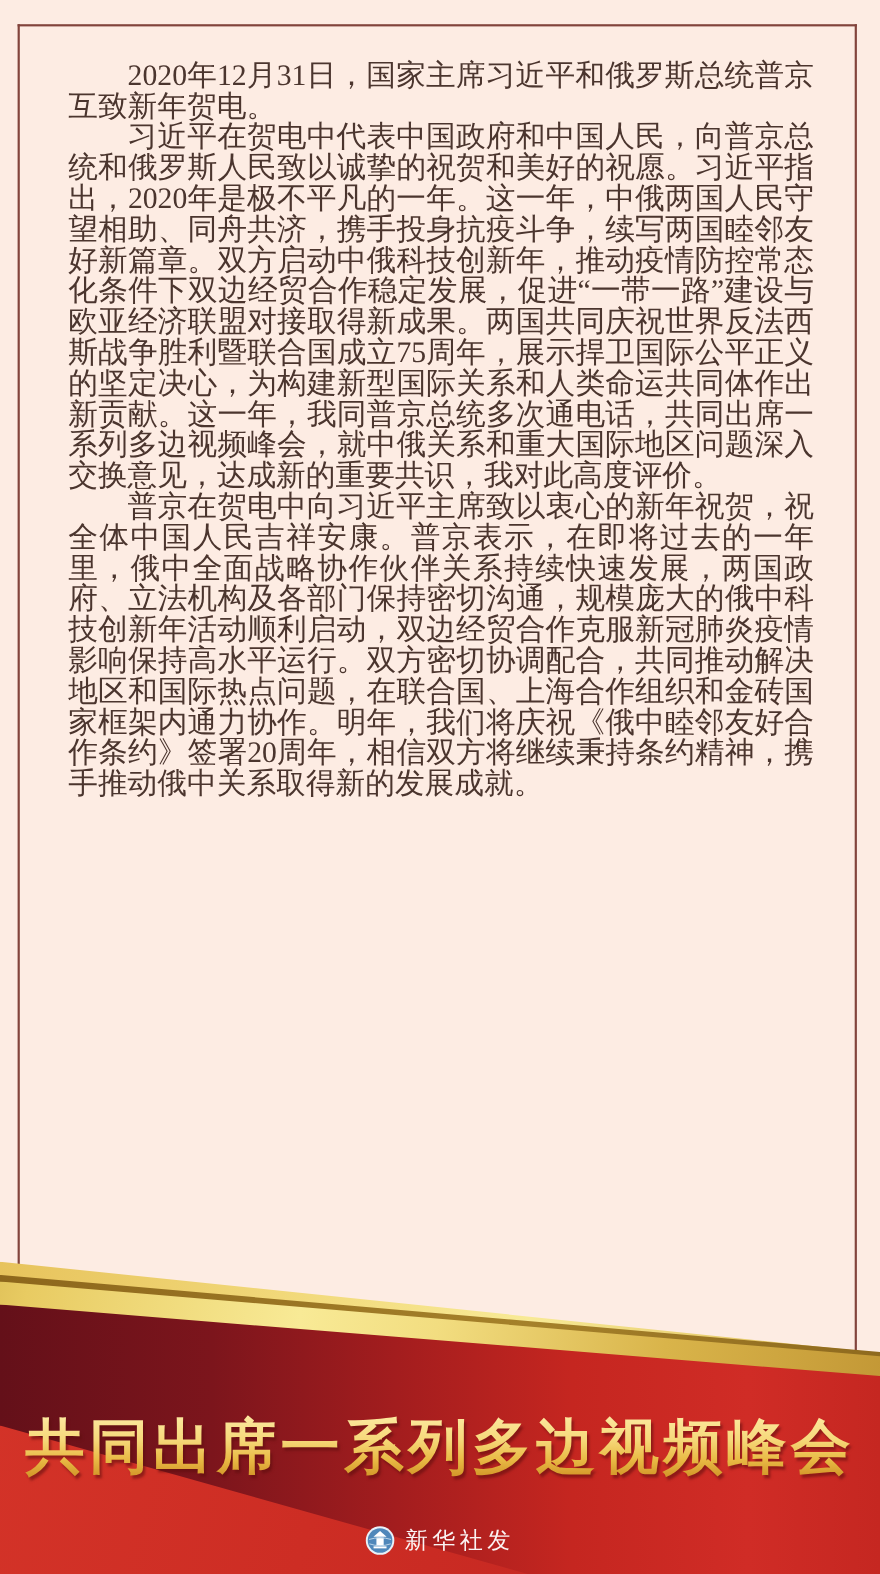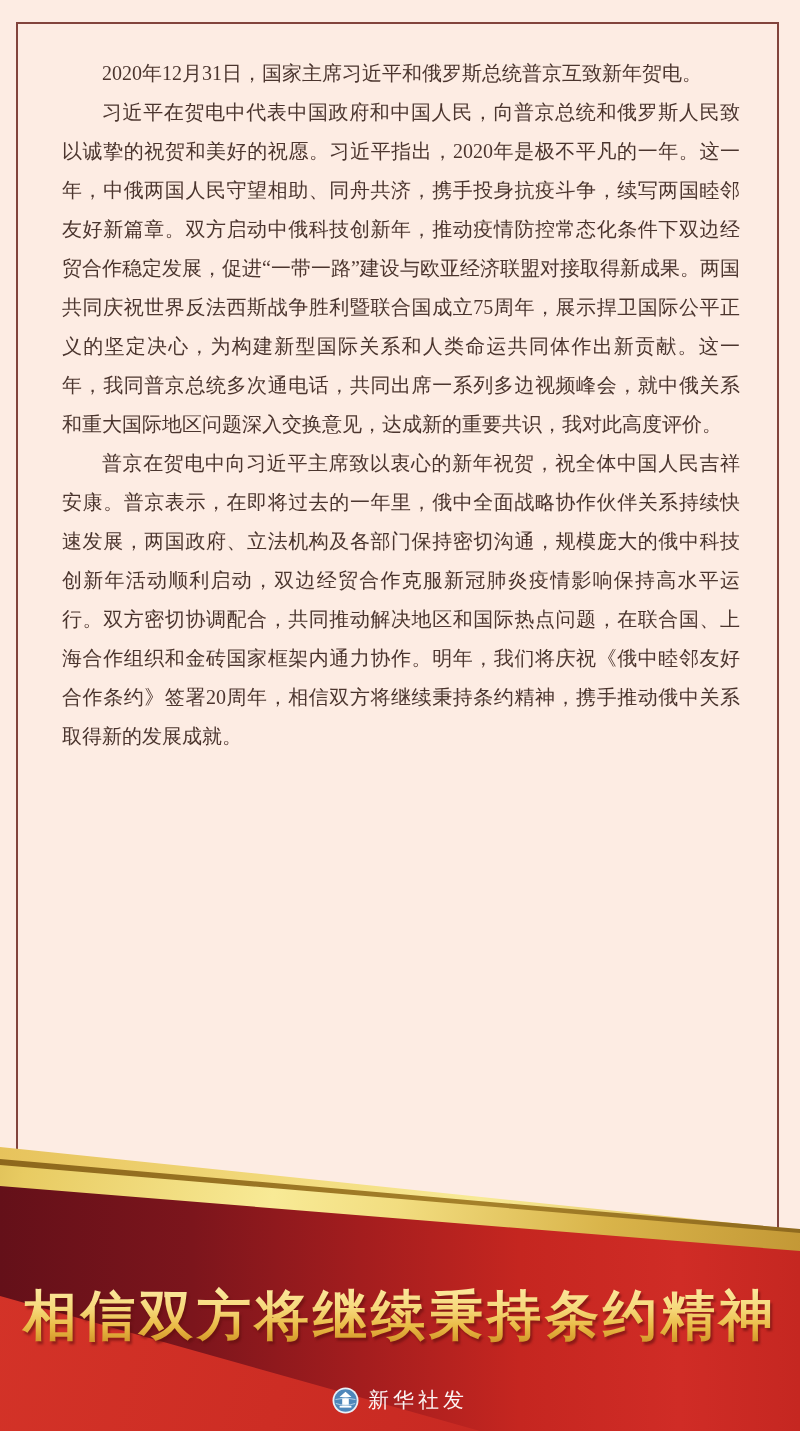--- a/index.html
+++ b/index.html
@@ -31,22 +31,22 @@
     width: 763px; height: 1409px;
     border: 2px solid var(--frame);
     border-bottom: none;
     box-sizing: border-box;
     z-index: 1;
   }
   .article {
     position: absolute;
     left: 62px; right: 60px; top: 54px;
     z-index: 2;
-    font-size: 20px;
-    line-height: 39px;
+    font-size: 27px;
+    line-height: 28px;
     color: var(--body-text);
     text-align: justify;
   }
   .article p {
     margin: 0;
     text-indent: 2em;
   }
   .layer { position: absolute; inset: 0; }
   .gold-wedge-top {
     z-index: 3;
@@ -123,21 +123,21 @@
       <p>习近平在贺电中代表中国政府和中国人民，向普京总统和俄罗斯人民致以诚挚的祝贺和美好的祝愿。习近平指出，2020年是极不平凡的一年。这一年，中俄两国人民守望相助、同舟共济，携手投身抗疫斗争，续写两国睦邻友好新篇章。双方启动中俄科技创新年，推动疫情防控常态化条件下双边经贸合作稳定发展，促进“一带一路”建设与欧亚经济联盟对接取得新成果。两国共同庆祝世界反法西斯战争胜利暨联合国成立75周年，展示捍卫国际公平正义的坚定决心，为构建新型国际关系和人类命运共同体作出新贡献。这一年，我同普京总统多次通电话，共同出席一系列多边视频峰会，就中俄关系和重大国际地区问题深入交换意见，达成新的重要共识，我对此高度评价。</p>
       <p>普京在贺电中向习近平主席致以衷心的新年祝贺，祝全体中国人民吉祥安康。普京表示，在即将过去的一年里，俄中全面战略协作伙伴关系持续快速发展，两国政府、立法机构及各部门保持密切沟通，规模庞大的俄中科技创新年活动顺利启动，双边经贸合作克服新冠肺炎疫情影响保持高水平运行。双方密切协调配合，共同推动解决地区和国际热点问题，在联合国、上海合作组织和金砖国家框架内通力协作。明年，我们将庆祝《俄中睦邻友好合作条约》签署20周年，相信双方将继续秉持条约精神，携手推动俄中关系取得新的发展成就。</p>
     </div>
 
   <div class="layer gold-wedge-top"></div>
   <div class="layer gold-edge-bronze"></div>
   <div class="layer gold-band"></div>
   <div class="layer banner-red"></div>
   <div class="layer banner-red-bright"></div>
 
-  <div class="banner-title">相信双方将继续秉持条约精神</div>
+  <div class="banner-title">共同出席一系列多边视频峰会</div>
 
   <div class="credit">
     <svg class="logo-icon" width="27" height="27" viewBox="0 0 27 27">
       <circle cx="13.5" cy="13.5" r="13" fill="#e9f1f8"></circle>
       <circle cx="13.5" cy="13.5" r="11.2" fill="#4f87ba"></circle>
       <path d="M13.5 4.8 L19.5 10 L7.5 10 Z" fill="#ffffff"></path>
       <rect x="10.2" y="10.8" width="6.6" height="7.6" fill="#ffffff"></rect>
       <rect x="7.6" y="18.8" width="11.8" height="1.8" fill="#ffffff"></rect>
       <path d="M3.5 12.5 Q13.5 9.5 23.5 12.5" stroke="#bcd6ea" stroke-width="0.9" fill="none"></path>
       <path d="M3.8 16.5 Q13.5 19.8 23.2 16.5" stroke="#bcd6ea" stroke-width="0.9" fill="none"></path>

